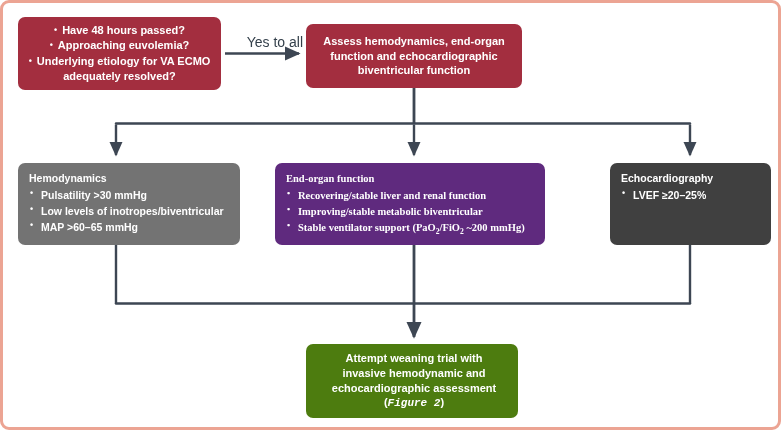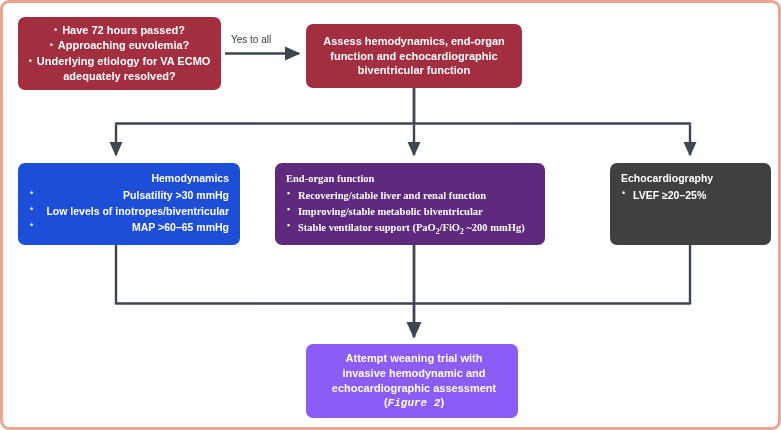--- a/index.html
+++ b/index.html
@@ -96,22 +96,22 @@
     font-size: 11px;
     font-weight: bold;
   }
 
   
   #yes-label {
     position: absolute;
     left: 228px;
     top: 31px;
     width: 72px;
-    text-align: left;
-    font-size: 10px;
+    text-align: right;
+    font-size: 14px;
     color: #333f4a;
   }
 
   
   .branch-node {
     padding: 9px 11px 8px 11px;
     font-size: 10.5px;
     font-weight: bold;
   }
   .branch-title {
@@ -177,38 +177,38 @@
       <path d="M113,242 L113,300.5" stroke="#3d4653" stroke-width="2.4" fill="none"></path>
       <path d="M687,242 L687,300.5" stroke="#3d4653" stroke-width="2.4" fill="none"></path>
       <path d="M113,300.5 L687,300.5" stroke="#3d4653" stroke-width="2.4" fill="none" stroke-linecap="round"></path>
       <path d="M411,242 L411,334" stroke="#3d4653" stroke-width="2.8" fill="none" marker-end="url(#arrowhead)"></path>
     </g>
   </svg>
 
   <div class="node node-red node-centered" id="criteria-node" style="background: rgb(163, 46, 63);">
     <ul class="bullet-list centered">
       <li>
-        <span class="inline-bullet"></span><span>Have 72 hours passed?</span>
+        <span class="inline-bullet"></span><span>Have 48 hours passed?</span>
       </li>
       <li>
         <span class="inline-bullet"></span><span>Approaching euvolemia?</span>
       </li>
       <li>
         <span class="inline-bullet"></span><span>Underlying etiology for VA ECMO adequately resolved?</span>
       </li>
     </ul>
   </div>
 
   <div id="yes-label" style="color: rgb(51, 63, 74);">Yes to all</div>
 
   <div class="node node-red node-centered" id="assess-node" style="background: rgb(163, 46, 63);">
     <div>Assess hemodynamics, end-organ function and echocardiographic biventricular function</div>
   </div>
 
-  <div class="node node-purple branch-node" id="hemo-node" style="background: #1d4ed8; text-align: right;">
+  <div class="node node-purple branch-node" id="hemo-node" style="background: #737373;">
     <div class="branch-title">Hemodynamics</div>
     <ul class="bullet-list">
       <li>Pulsatility &gt;30 mmHg</li>
       <li>Low levels of inotropes/biventricular</li>
       <li>MAP &gt;60–65 mmHg</li>
     </ul>
   </div>
 
   <div class="node node-purple branch-node" id="endorg-node" style="background: rgb(95, 42, 126);">
     <div class="branch-title">End-organ function</div>
@@ -221,21 +221,21 @@
     </ul>
   </div>
 
   <div class="node node-purple branch-node" id="echo-node" style="background: #404040;">
     <div class="branch-title">Echocardiography</div>
     <ul class="bullet-list">
       <li>LVEF ≥20–25%</li>
     </ul>
   </div>
 
-  <div class="node node-blue node-centered" id="weaning-node" style="background: #8b5cf6; padding-left: 16px;">
+  <div class="node node-blue node-centered" id="weaning-node" style="background: #4d7c0f; padding-left: 16px;">
     <div>Attempt weaning trial with</div>
     <div>invasive hemodynamic and</div>
     <div>echocardiographic assessment</div>
     <div>
       <span class="paren">(</span><span class="fig-ref">Figure 2</span><span class="paren">)</span>
     </div>
   </div>
 
 </div>
 

